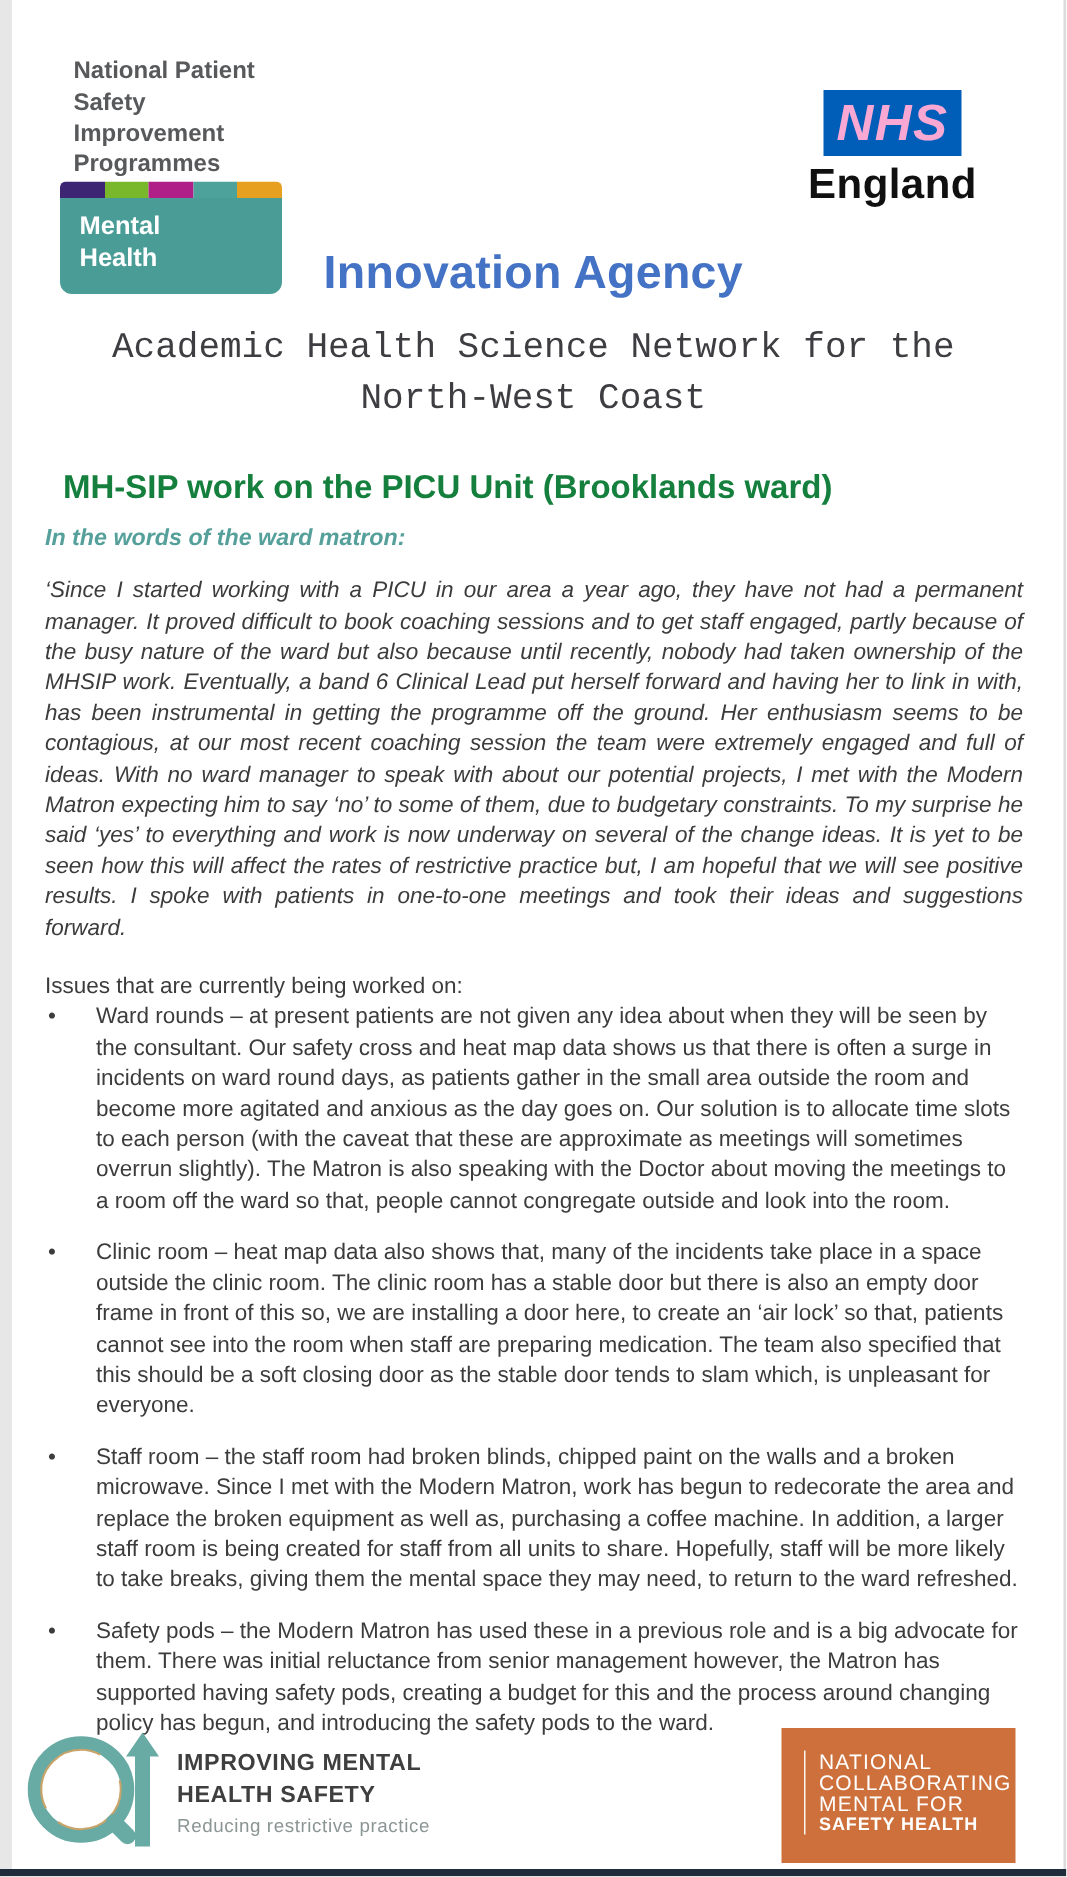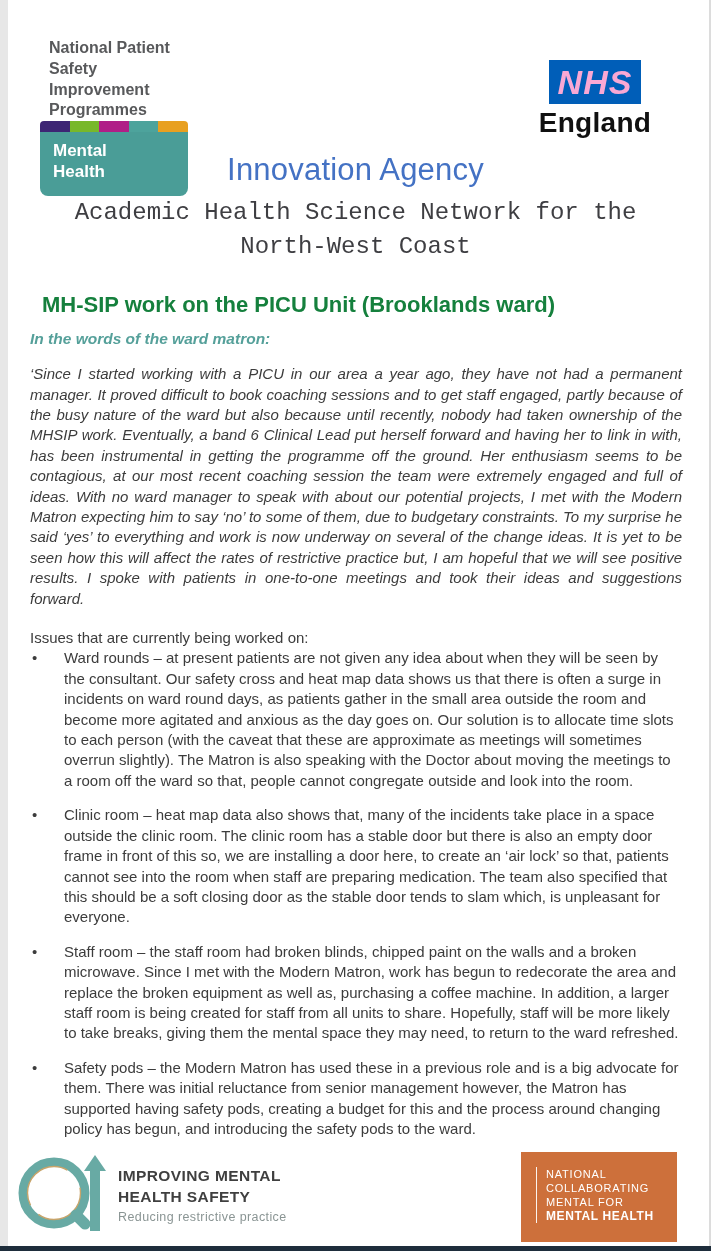--- a/index.html
+++ b/index.html
@@ -21,21 +21,21 @@
   .mh-box { background:#4a9d97; color:#ffffff; font-weight:bold; font-size:17px; line-height:1.2; padding:9px 10px 14px 13px; }
 
   
   .nhs { position:absolute; right:56px; top:60px; width:120px; text-align:center; }
   .nhs-box { background:#005eb8; color:#f9a8d4; width:92px; height:44px; margin:0 auto;
              display:flex; align-items:center; justify-content:center;
              font-style:italic; font-weight:bold; font-size:34px; letter-spacing:1px; }
   .nhs-england { font-size:28px; font-weight:bold; color:#101010; margin-top:3px; letter-spacing:0.3px; }
 
   .header-spacer { height:148px; }
-  .title { text-align:center; color:#4472c4; font-size:31px; font-weight:normal; margin:4px; letter-spacing:0.2px; }
+  .title { text-align:center; color:#4472c4; font-size:31px; font-weight:bold; margin:16px; letter-spacing:0.2px; }
   .subtitle { text-align:center; color:#3e3e42; font-size:24px; font-weight:400; margin:8px auto 0; max-width:620px; line-height:1.42;font-family:Liberation Mono, monospace; }
 
   .main { margin:28px 29px 0 30px; }
   .sec-heading { color:#15803d; font-size:22px; font-weight:bold; margin:12px; }
   .sec-sub { color:#55a09a; font-size:15.5px; font-style:italic; margin:3px 0 0;font-weight:bold; }
 
   .bodytext { font-size:15px; line-height:20.4px; color:#3c3c3c; }
   .quote { text-align:justify; margin:16px 0 0;font-style:italic; }
   .intro { margin:19px 0 0; }
   ul.issues { list-style:none; margin:0; padding:0; }
@@ -47,21 +47,21 @@
   .qi { position:absolute; left:14px; top:1150px; display:flex; align-items:center; z-index:4; }
   .qi-icon svg { display:block; }
   .qi-text { margin-left:4px; }
   .qi-title { font-size:15.5px; font-weight:bold; color:#3f3f3f; line-height:1.3; letter-spacing:0.4px; }
   .qi-tag { font-size:12.5px; color:#8a9594; margin-top:3px; letter-spacing:0.4px; }
 
   
   .nccmh { position:absolute; right:34px; top:1152px; width:156px; height:90px; background:#cd703b;
            box-sizing:border-box; padding:15px 8px 10px 15px; color:#ffffff; z-index:4; }
   .nccmh-inner { border-left:1px solid rgba(255,255,255,0.92); padding-left:9px; }
-  .nccmh-line { font-size:11px; letter-spacing:0.8px; line-height:14px; font-weight:400; }
+  .nccmh-line { font-size:14px; letter-spacing:0.8px; line-height:14px; font-weight:400; }
   .nccmh-line.bold { font-weight:bold; font-size:12px; letter-spacing:0.6px; }
 </style>
 </head>
 <body>
 
 <div class="page">
   <div class="edge-left"></div>
   <div class="edge-right"></div>
   <div class="bottom-bar"></div>
 
@@ -140,16 +140,16 @@
       </div>
       <div class="qi-tag">Reducing restrictive practice</div>
     </span>
   </div>
 
   <div class="nccmh">
     <div class="nccmh-inner">
       <div class="nccmh-line">NATIONAL</div>
       <div class="nccmh-line">COLLABORATING</div>
       <div class="nccmh-line">MENTAL FOR</div>
-      <div class="nccmh-line bold">MENTAL HEALTH</div>
+      <div class="nccmh-line bold">SAFETY HEALTH</div>
     </div>
   </div>
 </div>
 
 </body></html>

